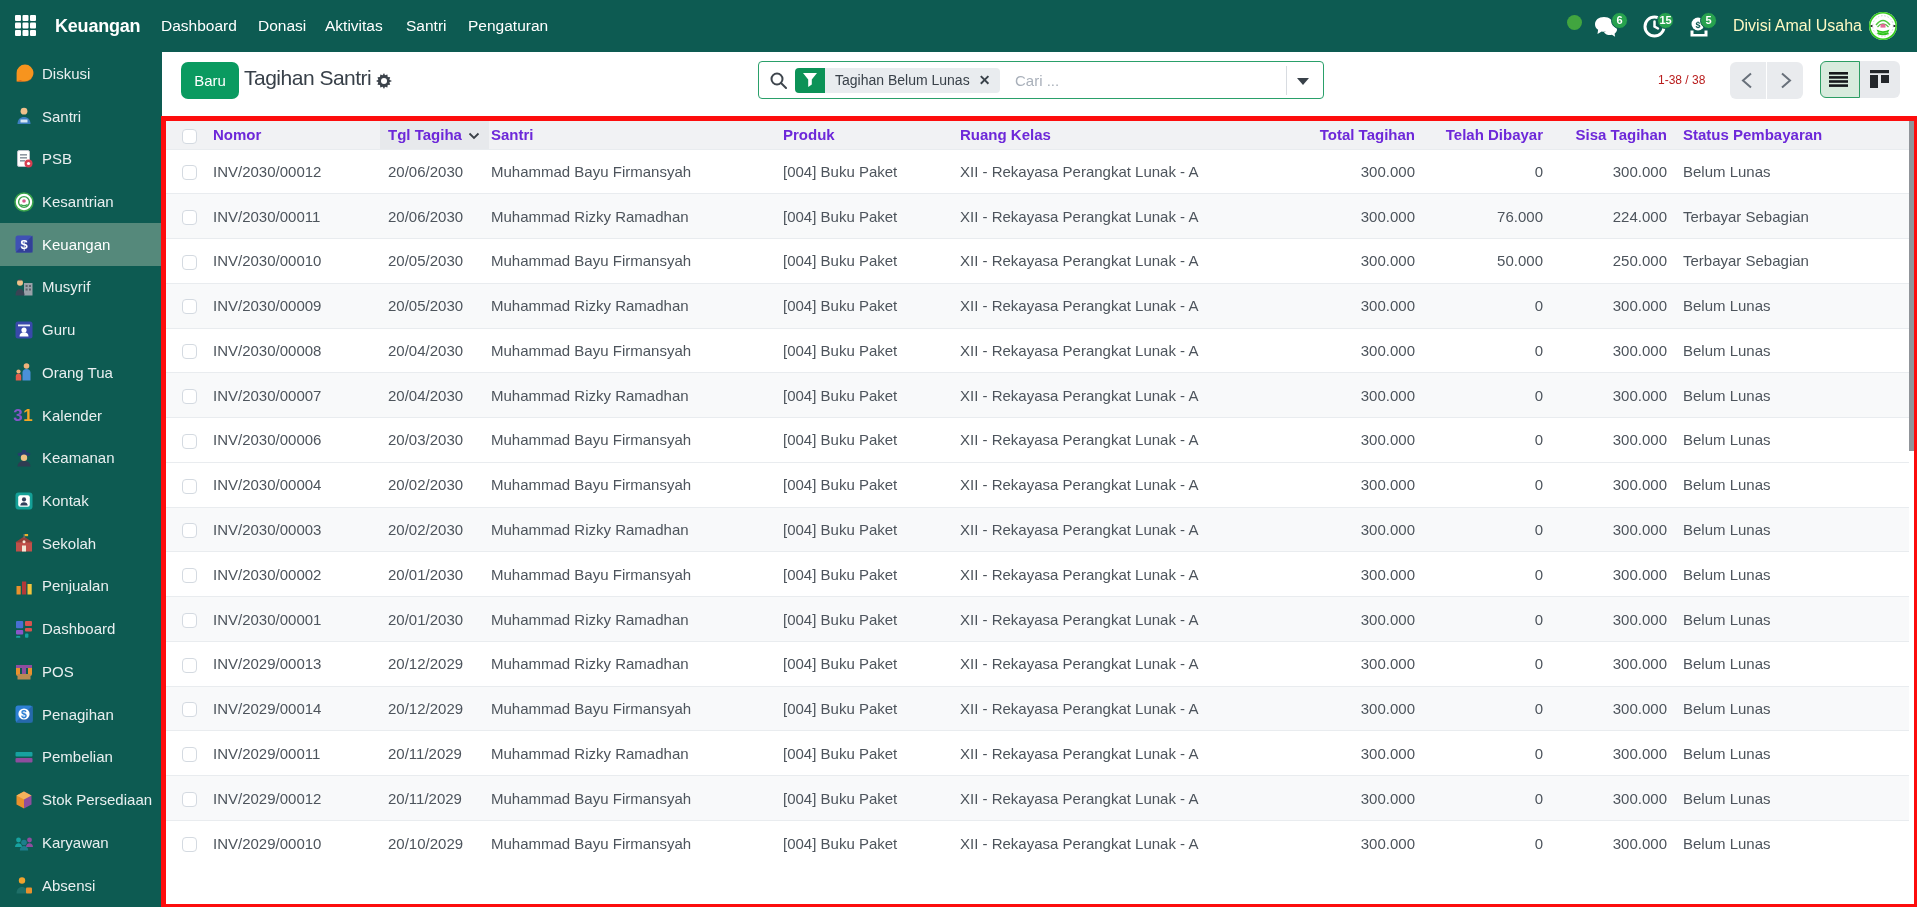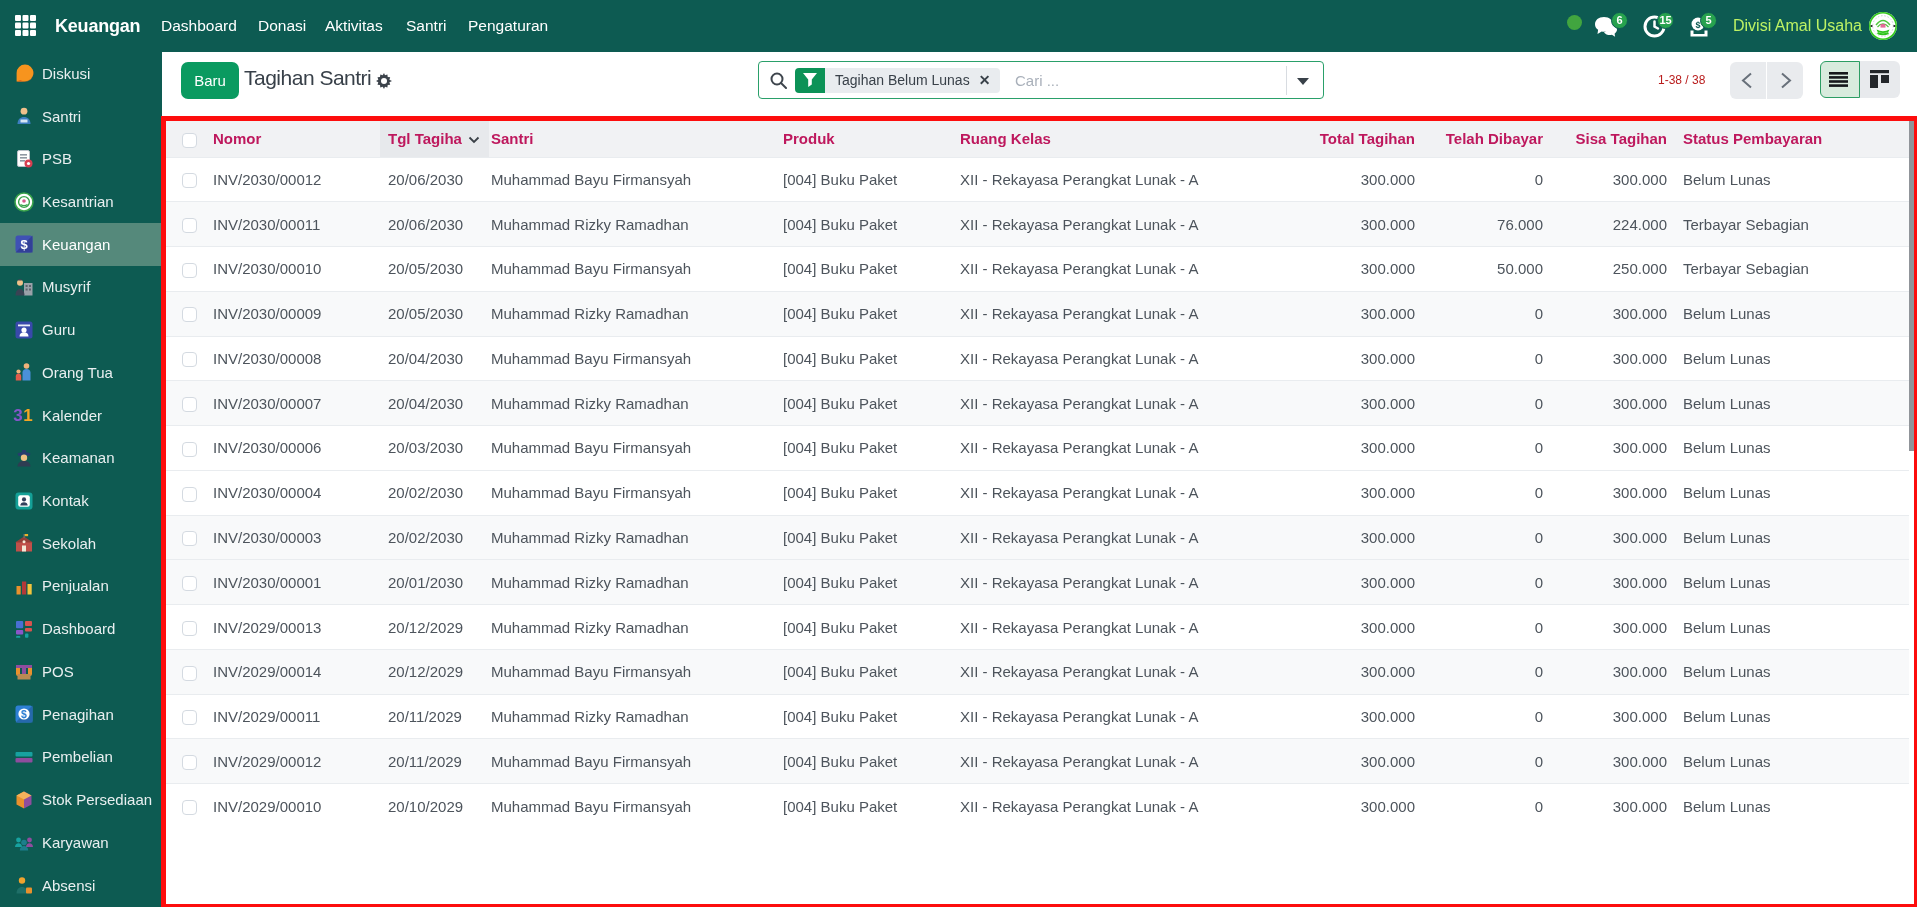--- a/index.html
+++ b/index.html
@@ -27,21 +27,21 @@
 #pagetxt { position:absolute; left:1496px; top:10px; width:62px; height:37px; line-height:37px; font-size:12px; color:#b91c1c; white-space:nowrap; }
 .pgbtn { position:absolute; top:9.5px; width:36px; height:37px; background:#e9ebee; }
 #pgprev { left:1568px; border-radius:6px 0 0 6px; }
 #pgnext { left:1605px; border-radius:0 6px 6px 0; }
 .vwbtn { position:absolute; top:9px; width:40px; height:37px; }
 #vwlist { left:1658px; background:#d8ebdd; border:1.5px solid #2c9d63; border-radius:6px 0 0 6px; }
 #vwkan { left:1698px; background:#e8eaed; border-radius:0 6px 6px 0; }
 #tablewrap { position:absolute; left:166px; top:121px; width:1743px; height:786px; overflow:hidden; background:#fff; }
 table { border-collapse:collapse; table-layout:fixed; width:1743px; font-size:15px; color:#4d545c; }
 col.c0{width:39px} col.c1{width:175px} col.c2{width:109px} col.c3{width:286px} col.c4{width:177px} col.c5{width:358px} col.c6{width:113px} col.c7{width:128px} col.c8{width:124px} col.c9{width:234px}
-thead th { height:36px; background:#f1f2f4; font-weight:bold; color:#be185d; text-align:left; padding:0 8px; font-size:15px; }
+thead th { height:28px; background:#f1f2f4; font-weight:bold; color:#6d28d9; text-align:left; padding:0 8px; font-size:15px; }
 thead th.sorted { background:#e7e9ec; }
 thead th.num, td.num { text-align:right; }
 tbody td { height:44.77px; border-top:1px solid #e9ecef; padding:0 8px; white-space:nowrap; overflow:hidden; }
 tbody tr.alt { background:#f8f9fa; }
 td.c-cb, th.c-cb { padding:0 0 0 16px; }
 th:nth-child(4), td:nth-child(4) { padding-left:2px; }
 .cb { display:inline-block; width:15px; height:15px; border:1px solid #d4dae1; border-radius:4px; background:#fff; vertical-align:middle; }
 #redbox { position:absolute; left:161px; top:116px; width:1758px; height:793px; border:5px solid #fd0d0d; z-index:50; }
 #sbthumb { position:absolute; left:1909px; top:121px; width:5.5px; height:330px; background:#909499; z-index:40; }
 .badge { position:absolute; width:17px; height:17px; background:#27a24e; border:1.5px solid #0d5b52; border-radius:50%; color:#fff; font-size:11px; font-weight:bold; text-align:center; line-height:14.5px; }
@@ -74,21 +74,21 @@
       <circle cx="11.5" cy="11.5" r="9.5" fill="none" stroke="#fff" stroke-width="3"></circle>
       <path d="M11.5 6.5 v5 l3.5 2" fill="none" stroke="#fff" stroke-width="2.5" stroke-linecap="round"></path>
     </svg>
   <div class="badge" style="left:1657px;top:12px">15</div>
   <svg style="position:absolute;left:1688px;top:15px" width="23" height="23" viewBox="0 0 23 23">
       <circle cx="10" cy="9" r="6.5" fill="#fff"></circle>
       <text x="10" y="12.5" font-size="9" font-weight="bold" fill="#0d5b52" text-anchor="middle" font-family="Liberation Sans">$</text>
       <path d="M2.5 15.5 l3 0 0 3.5 11 0 0-3.5 3 0 0 6 -17 0z" fill="#fff"></path>
     </svg>
   <div class="badge" style="left:1700px;top:12px">5</div>
-  <div style="position:absolute;left:1733px;top:0;height:52px;line-height:52px;color:#bef264;font-size:16px;">Divisi Amal Usaha</div>
+  <div style="position:absolute;left:1733px;top:0;height:52px;line-height:52px;color:#fef9c3;font-size:16px;">Divisi Amal Usaha</div>
   <div style="position:absolute;left:1869px;top:12px;width:28px;height:28px;border-radius:50%;background:#fff;">
     <svg width="28" height="28" viewBox="0 0 28 28">
         <circle cx="14" cy="14" r="13.2" fill="#fff" stroke="#35cb1d" stroke-width="1.6"></circle>
         <circle cx="14" cy="14" r="10.3" fill="none" stroke="#b9bfc6" stroke-width="0.8" stroke-dasharray="1.5,1.8"></circle>
         <path d="M7 13 q7-9 14 0" fill="none" stroke="#4ec73a" stroke-width="1.4"></path>
         <path d="M8.5 15 q5.5-6.5 11 0" fill="none" stroke="#4ec73a" stroke-width="1.2"></path>
         <rect x="11.5" y="12" width="5" height="3.6" fill="#e0538a" opacity="0.85"></rect>
         <path d="M7.5 17.5 q6.5 3.5 13 0 l-1 2.2 q-5.5 2.8-11 0z" fill="#2ec41c"></path>
         <path d="M8.5 21 q5.5 2.6 11 0" fill="none" stroke="#2ec41c" stroke-width="2"></path>
         <circle cx="2.6" cy="14" r="1.1" fill="#222"></circle>
@@ -463,20 +463,32 @@
           <td>INV/2030/00003</td>
           <td>20/02/2030</td>
           <td>Muhammad Rizky Ramadhan</td>
           <td>[004] Buku Paket</td>
           <td>XII - Rekayasa Perangkat Lunak - A</td>
           <td class="num">300.000</td>
           <td class="num">0</td>
           <td class="num">300.000</td>
           <td class="st">Belum Lunas</td>
         </tr>
+<tr>
+          <td class="c-cb"><span class="cb"></span></td>
+          <td>INV/2030/00002</td>
+          <td>20/01/2030</td>
+          <td>Muhammad Bayu Firmansyah</td>
+          <td>[004] Buku Paket</td>
+          <td>XII - Rekayasa Perangkat Lunak - A</td>
+          <td class="num">300.000</td>
+          <td class="num">0</td>
+          <td class="num">300.000</td>
+          <td class="st">Belum Lunas</td>
+        </tr>
 <tr class="alt">
           <td class="c-cb"><span class="cb"></span></td>
           <td>INV/2030/00001</td>
           <td>20/01/2030</td>
           <td>Muhammad Rizky Ramadhan</td>
           <td>[004] Buku Paket</td>
           <td>XII - Rekayasa Perangkat Lunak - A</td>
           <td class="num">300.000</td>
           <td class="num">0</td>
           <td class="num">300.000</td>

